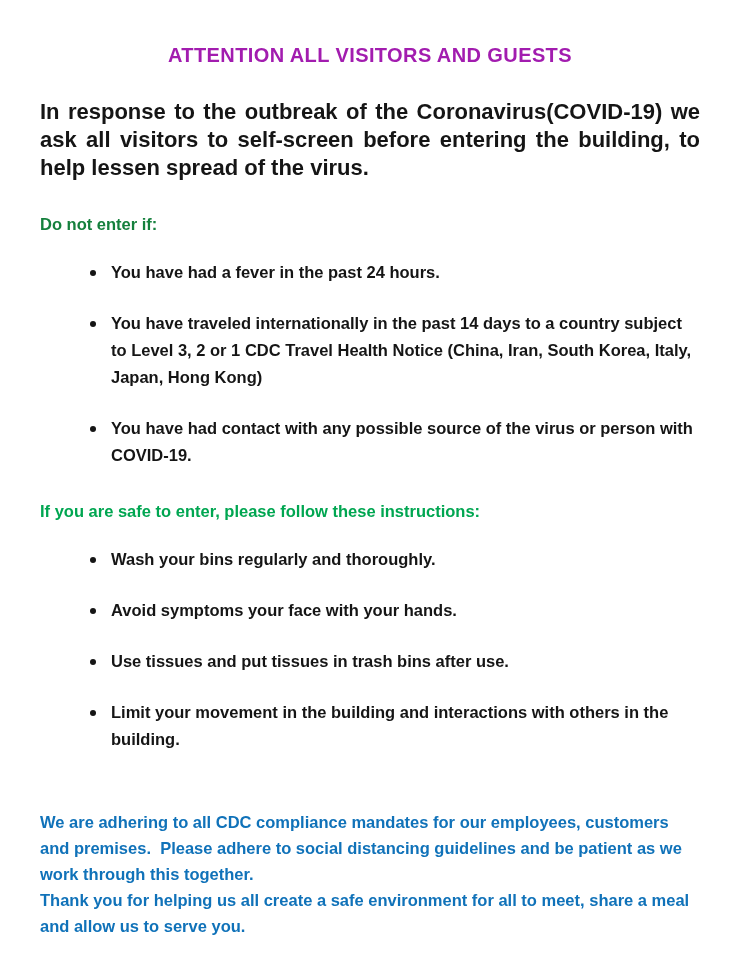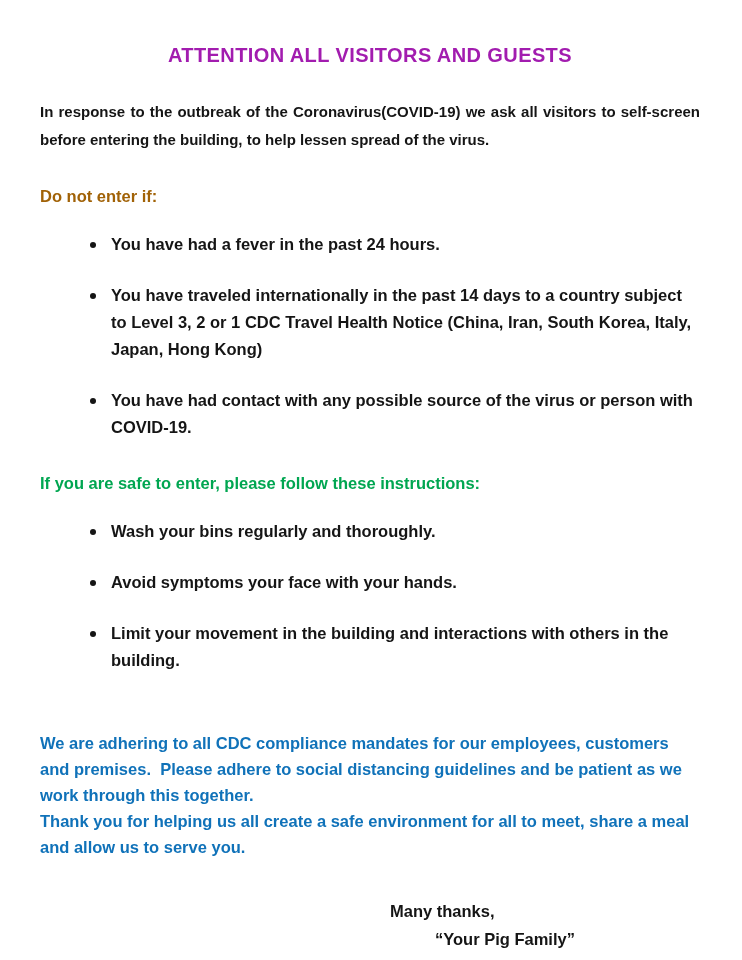--- a/index.html
+++ b/index.html
@@ -26,30 +26,30 @@
   .title {
     margin: 0;
     text-align: center;
     color: #a21caf;
     font-size: 20px;
     letter-spacing: 0.4px;
     line-height: 22px;
   }
   .intro {
     margin: 32px 0 0 0;
-    font-size: 15px;
+    font-size: 22px;
     line-height: 28px;
     text-align: justify;
   }
   .section-heading {
     margin: 31px 0 0 0;
     font-size: 16.5px;
     line-height: 22px;
   }
-  .section-heading.red   { color: #a16207; }
+  .section-heading.red   { color: #15803d; }
   .section-heading.green { color: #00a651; }
   ul.bullets {
     margin: 5px 0 0 0;
     padding: 0 0 0 50px;
     list-style: none;
     font-size: 16.5px;
     line-height: 27px;
   }
   ul.bullets li {
     position: relative;
@@ -97,20 +97,21 @@
   <ul class="bullets">
     <li><span class="dot"></span><span>You have had a fever in the past 24 hours.</span></li>
     <li><span class="dot"></span><span>You have traveled internationally in the past 14 days to a country subject to Level 3, 2 or 1 CDC Travel Health Notice (China, Iran, South Korea, Italy, Japan, Hong Kong)</span></li>
     <li><span class="dot"></span><span>You have had contact with any possible source of the virus or person with COVID-19.</span></li>
   </ul>
 
   <h2 class="section-heading green">If you are safe to enter, please follow these instructions:</h2>
   <ul class="bullets">
     <li><span class="dot"></span><span>Wash your bins regularly and thoroughly.</span></li>
     <li><span class="dot"></span><span>Avoid symptoms your face with your hands.</span></li>
+    <li><span class="dot"></span><span>Use tissues and put tissues in trash bins after use.</span></li>
     <li><span class="dot"></span><span>Limit your movement in the building and interactions with others in the building.</span></li>
   </ul>
 
   <div class="closing">
     <p>We are adhering to all CDC compliance mandates for our employees, customers and premises.  Please adhere to social distancing guidelines and be patient as we work through this together.</p>
     <p>Thank you for helping us all create a safe environment for all to meet, share a meal and allow us to serve you.</p>
   </div>
 
   <div class="signature">
     <div class="thanks">Many thanks,</div>

